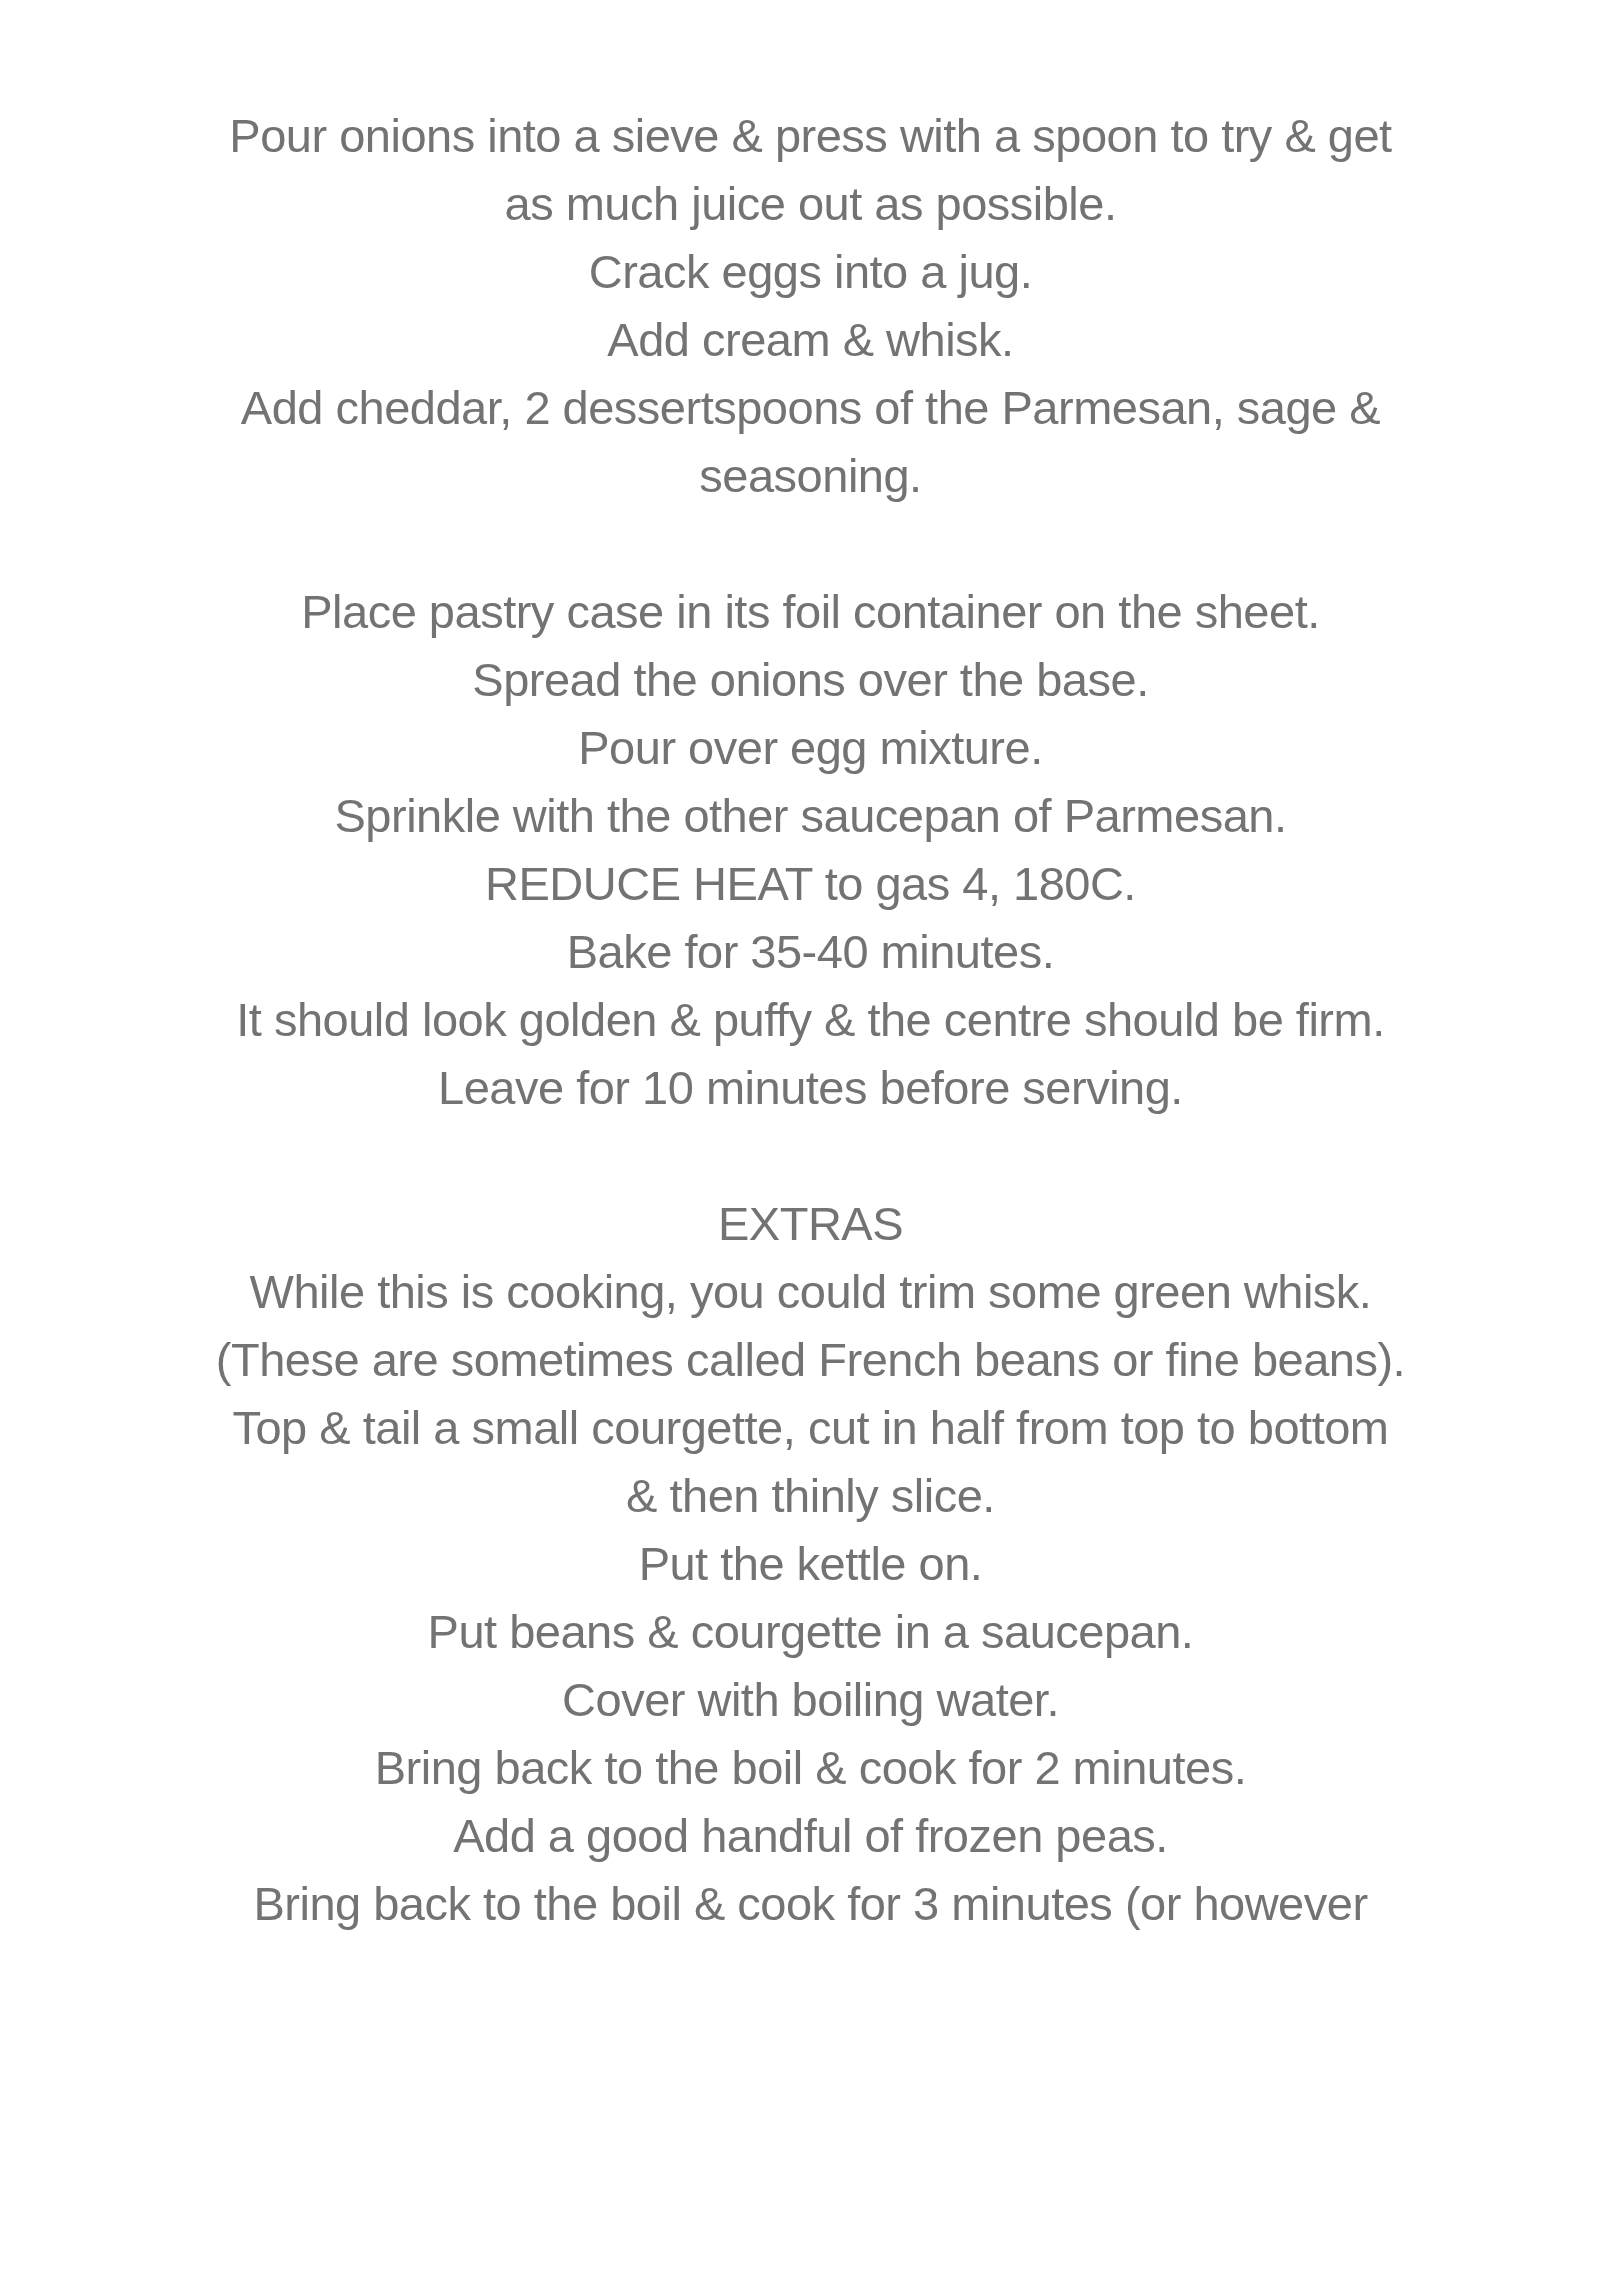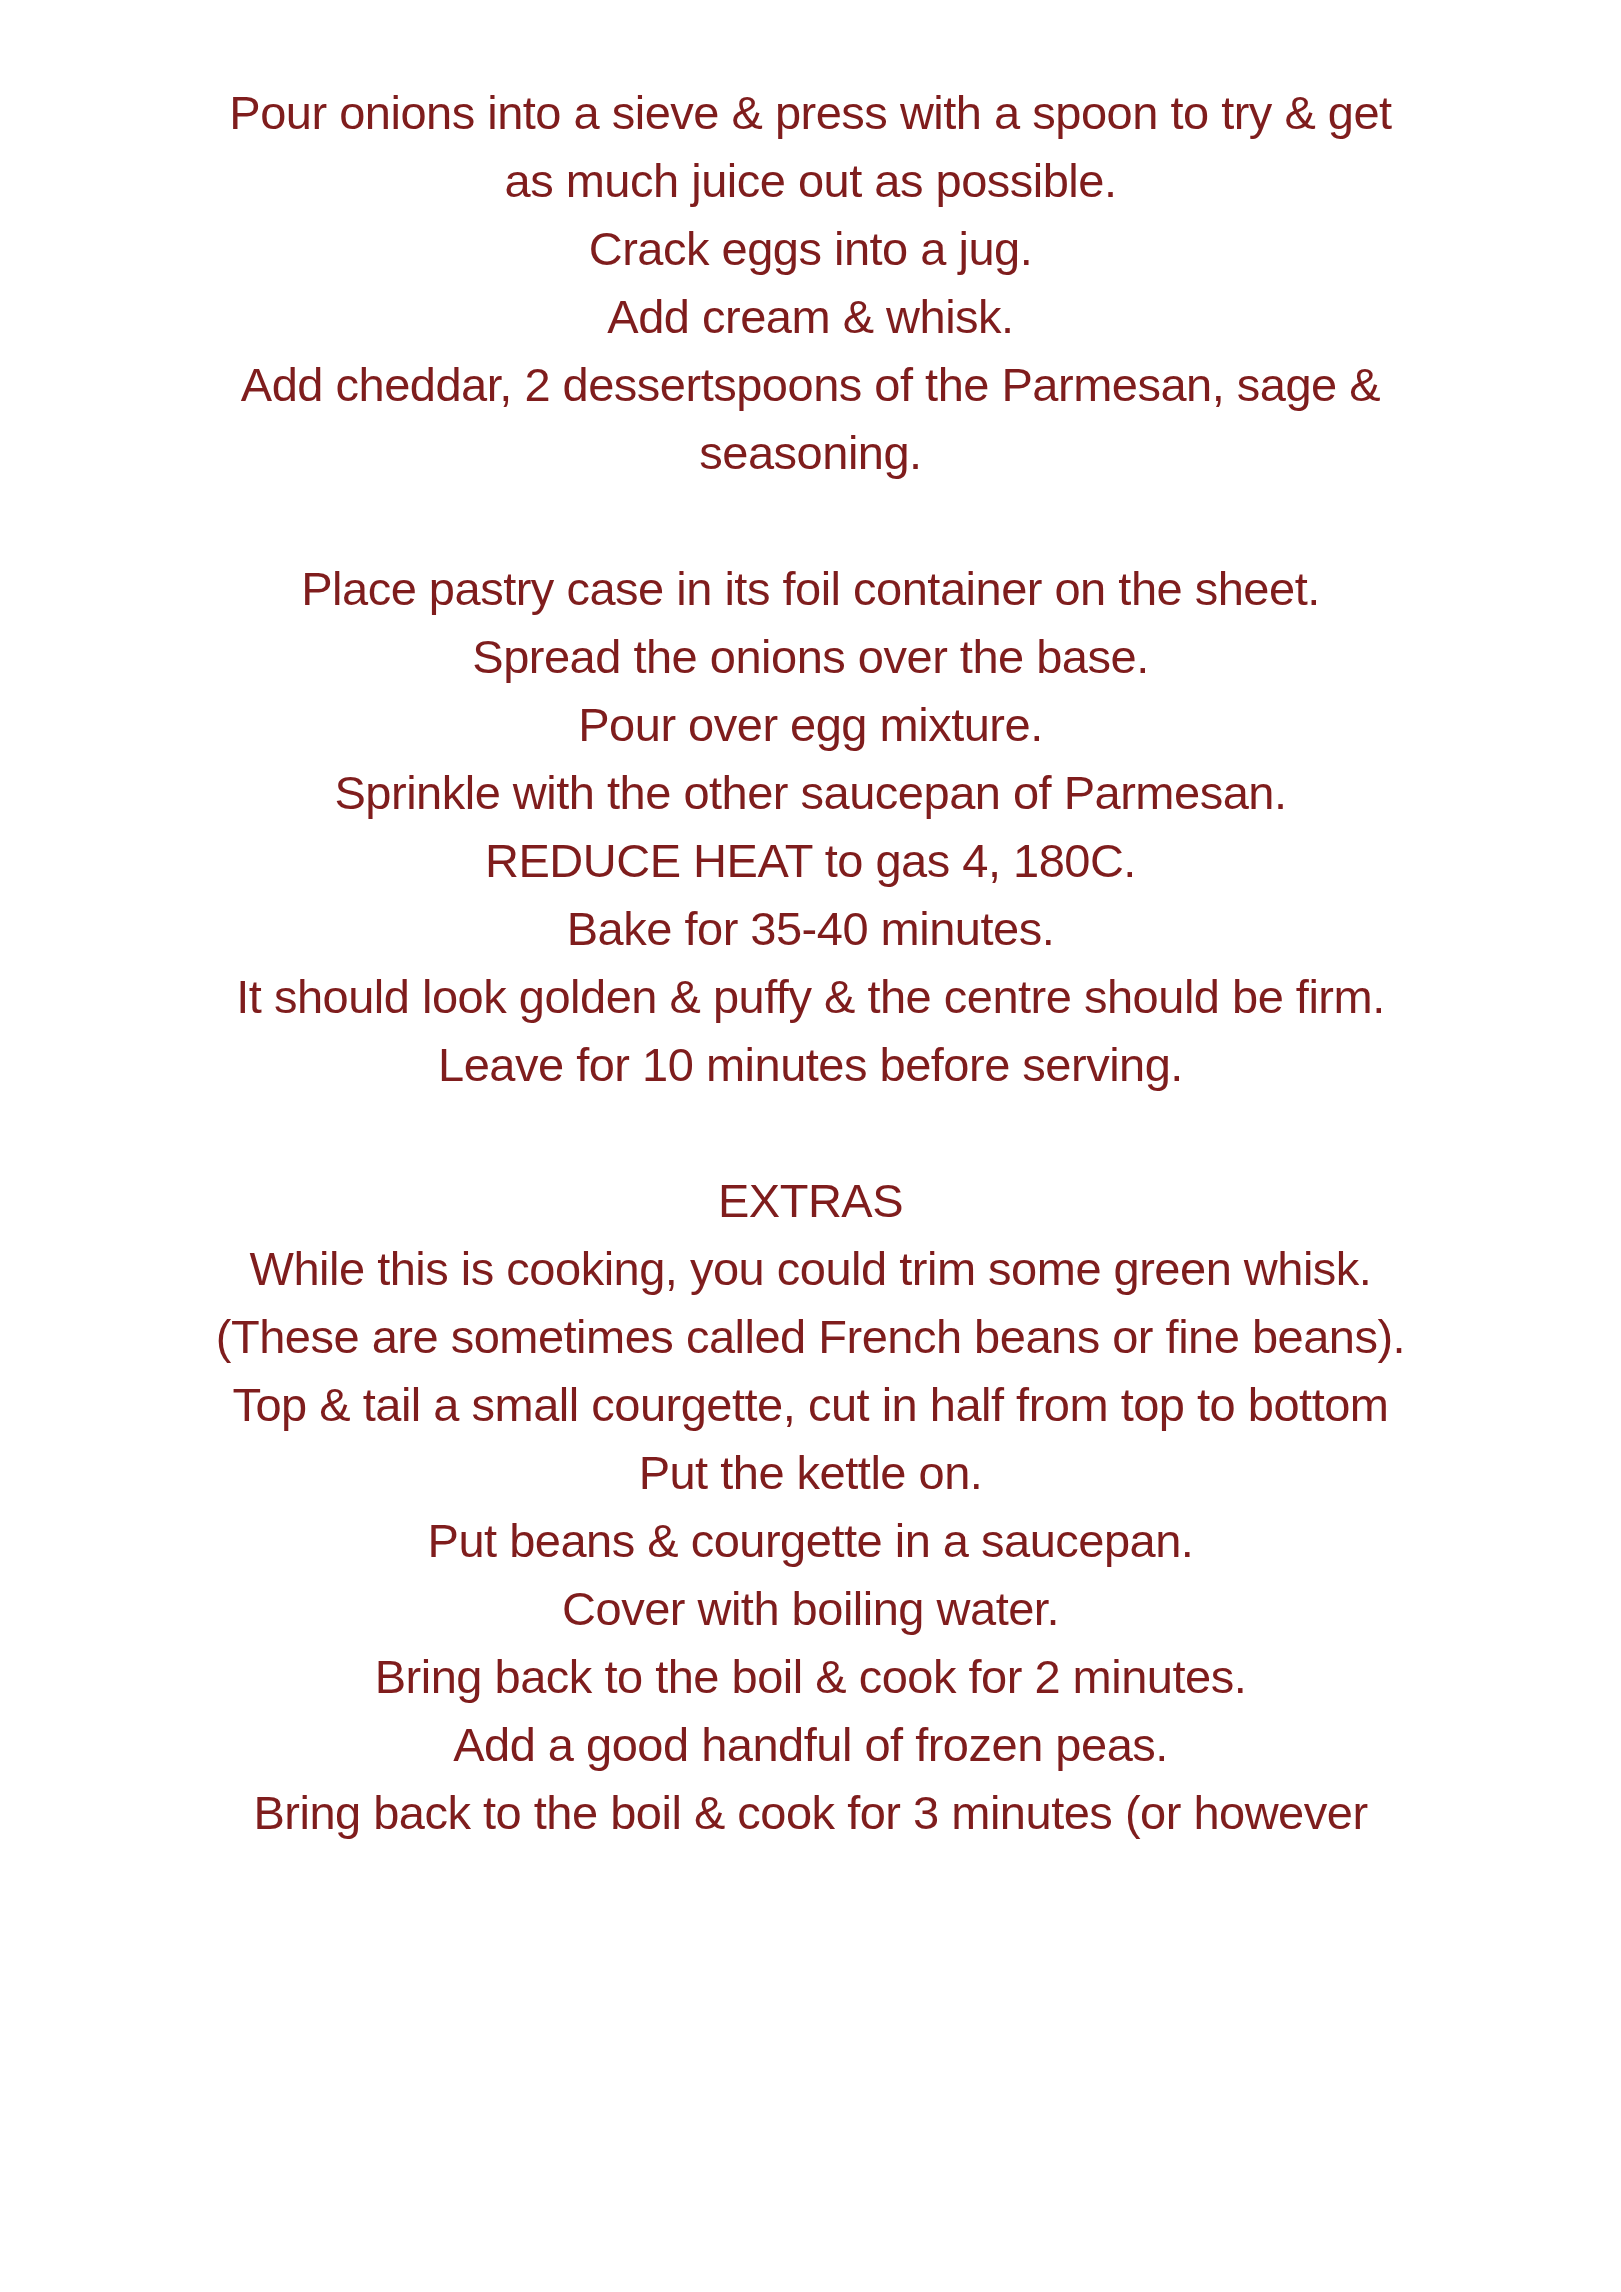--- a/index.html
+++ b/index.html
@@ -9,23 +9,23 @@
   }
   body {
     width: 1621px;
     height: 2293px;
     overflow: hidden;
   }
   .page {
     box-sizing: border-box;
     width: 1621px;
     height: 2293px;
-    padding: 79px 59px 0 59px;
+    padding: 102px 59px 0 59px;
     background: #ffffff;
-    color: #7f1d1d;
+    color: #737373;
     font-family: "Liberation Sans", sans-serif;
     font-size: 47px;
     line-height: 68px;
     font-weight: normal;
     letter-spacing: -0.5px;
     text-align: center;
   }
   .paragraph {
     margin: 0 0 68px 0;
   }
@@ -62,20 +62,21 @@
     <div class="line">Bake for 35-40 minutes.</div>
     <div class="line">It should look golden &amp; puffy &amp; the centre should be firm.</div>
     <div class="line">Leave for 10 minutes before serving.</div>
   </div>
 
   <div class="paragraph">
     <div class="heading">EXTRAS</div>
     <div class="line">While this is cooking, you could trim some green whisk.</div>
     <div class="line">(These are sometimes called French beans or fine beans).</div>
     <div class="line">Top &amp; tail a small courgette, cut in half from top to bottom</div>
+    <div class="line">&amp; then thinly slice.</div>
     <div class="line">Put the kettle on.</div>
     <div class="line">Put beans &amp; courgette in a saucepan.</div>
     <div class="line">Cover with boiling water.</div>
     <div class="line">Bring back to the boil &amp; cook for 2 minutes.</div>
     <div class="line">Add a good handful of frozen peas.</div>
     <div class="line">Bring back to the boil &amp; cook for 3 minutes (or however</div>
   </div>
 
 </div>
 

